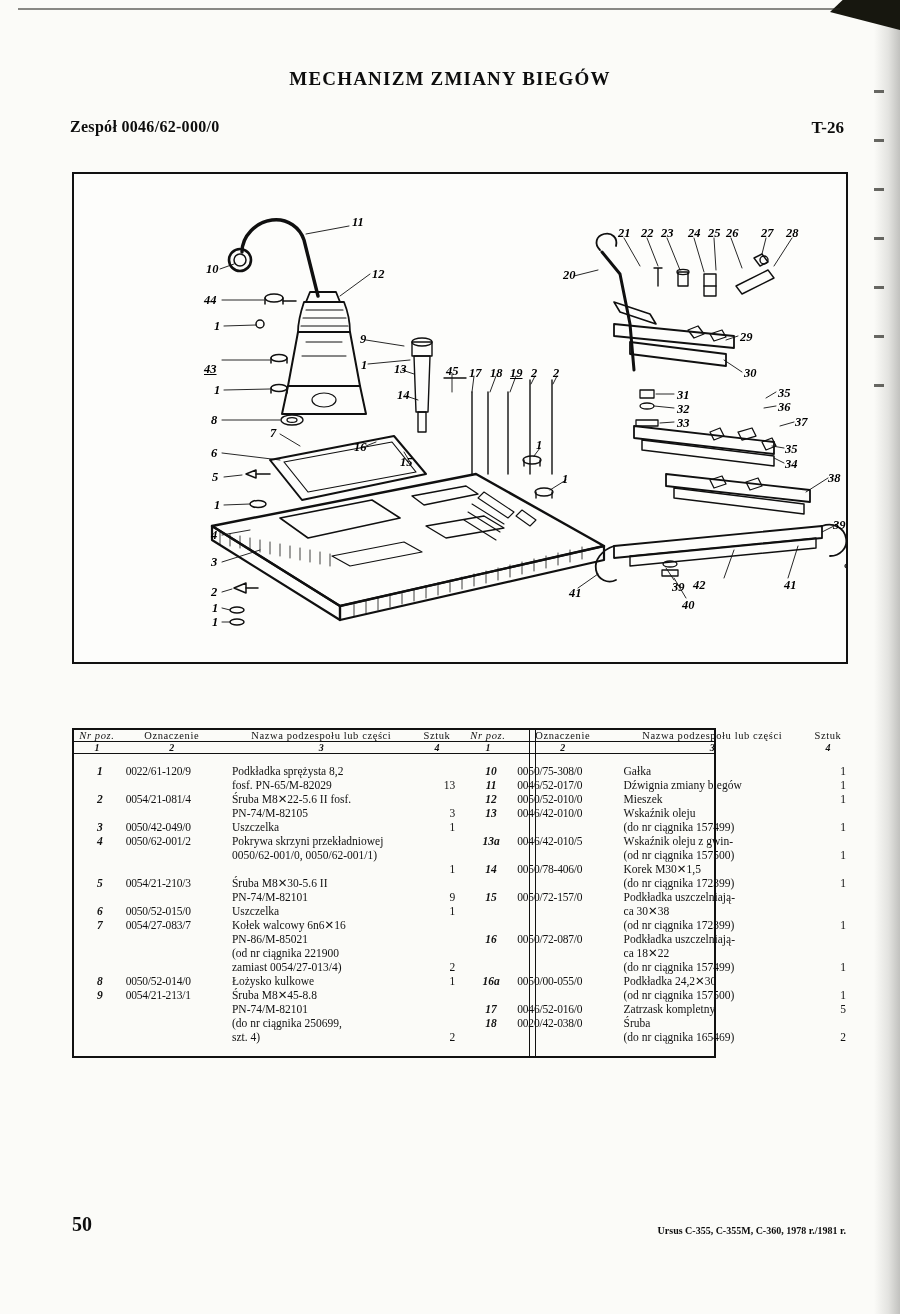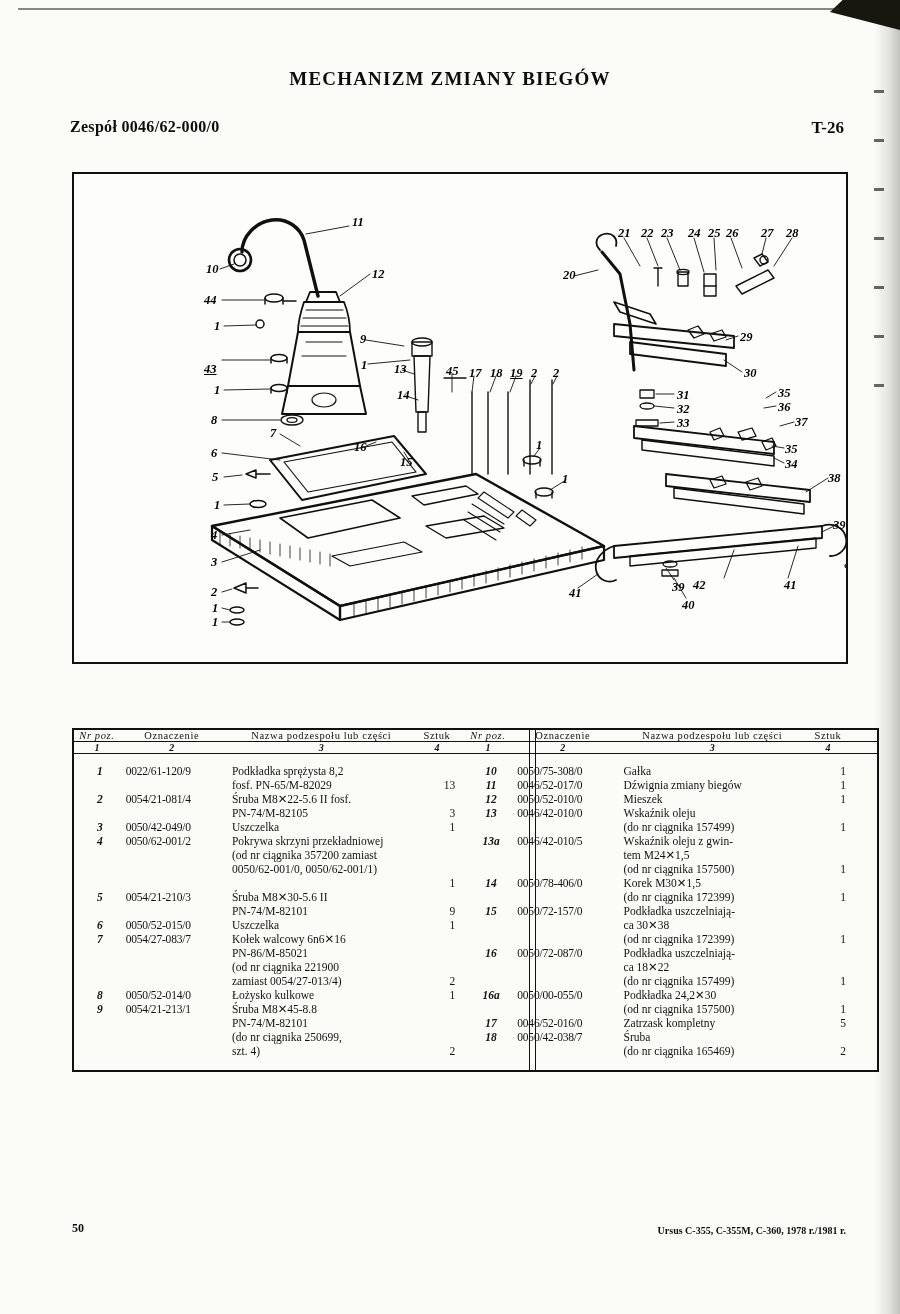--- a/index.html
+++ b/index.html
@@ -90,21 +90,21 @@
     font-weight: bold;
     font-style: italic;
     color: #000;
     white-space: nowrap;
   }
 
   
   .table-wrap {
     position: absolute;
     left: 72px; top: 728px;
-    width: 807px;
+    width: 644px;
   }
   table.parts {
     border-collapse: collapse;
     width: 772px;
     font-family: "Liberation Serif", serif;
     font-size: 11.5px;
     color: #111;
   }
   table.parts td, table.parts th { vertical-align: top; padding: 0; }
   .hdr-row th {
@@ -147,21 +147,21 @@
     border-right: 2px solid #111;
   }
 
   .head-band { border-bottom: 1.6px solid #111; }
   .num-band { border-bottom: 1.6px solid #111; }
 
   .footer-left {
     position: absolute;
     left: 72px; bottom: 78px;
     font-weight: bold;
-    font-size: 12px;
+    font-size: 20px;
   }
   .footer-right {
     position: absolute;
     right: 54px; bottom: 78px;
     font-weight: bold;
     font-size: 10px;
   }
 </style>
 </head>
 <body>
@@ -549,31 +549,20 @@
                 <td class="col-szt">&nbsp;</td>
                 <td style="width: 10px;">&nbsp;</td>
                 <td class="col-nr">13a</td>
                 <td class="col-ozn">0046/42-010/5</td>
                 <td class="col-nazwa">Wskaźnik oleju z gwin-</td>
                 <td class="col-szt">&nbsp;</td>
               </tr>
               <tr class="body-row">
                 <td class="col-nr">&nbsp;</td>
                 <td class="col-ozn">&nbsp;</td>
-                <td class="col-nazwa">(od nr ciągnika 357200 zamiast</td>
-                <td class="col-szt">&nbsp;</td>
-                <td style="width: 10px;">&nbsp;</td>
-                <td class="col-nr">&nbsp;</td>
-                <td class="col-ozn">&nbsp;</td>
-                <td class="col-nazwa">tem M24✕1,5</td>
-                <td class="col-szt">&nbsp;</td>
-              </tr>
-              <tr class="body-row">
-                <td class="col-nr">&nbsp;</td>
-                <td class="col-ozn">&nbsp;</td>
                 <td class="col-nazwa">0050/62-001/0, 0050/62-001/1)</td>
                 <td class="col-szt">&nbsp;</td>
                 <td style="width: 10px;">&nbsp;</td>
                 <td class="col-nr">&nbsp;</td>
                 <td class="col-ozn">&nbsp;</td>
                 <td class="col-nazwa">(od nr ciągnika 157500)</td>
                 <td class="col-szt">1</td>
               </tr>
               <tr class="body-row">
                 <td class="col-nr">&nbsp;</td>
@@ -696,21 +685,21 @@
                 <td class="col-nazwa">Zatrzask kompletny</td>
                 <td class="col-szt">5</td>
               </tr>
               <tr class="body-row">
                 <td class="col-nr">&nbsp;</td>
                 <td class="col-ozn">&nbsp;</td>
                 <td class="col-nazwa">(do nr ciągnika 250699,</td>
                 <td class="col-szt">&nbsp;</td>
                 <td style="width: 10px;">&nbsp;</td>
                 <td class="col-nr">18</td>
-                <td class="col-ozn">0050/42-038/7</td>
+                <td class="col-ozn">0020/42-038/0</td>
                 <td class="col-nazwa">Śruba</td>
                 <td class="col-szt">&nbsp;</td>
               </tr>
               <tr class="body-row">
                 <td class="col-nr">&nbsp;</td>
                 <td class="col-ozn">&nbsp;</td>
                 <td class="col-nazwa">szt. 4)</td>
                 <td class="col-szt">2</td>
                 <td style="width: 10px;">&nbsp;</td>
                 <td class="col-nr">&nbsp;</td>

